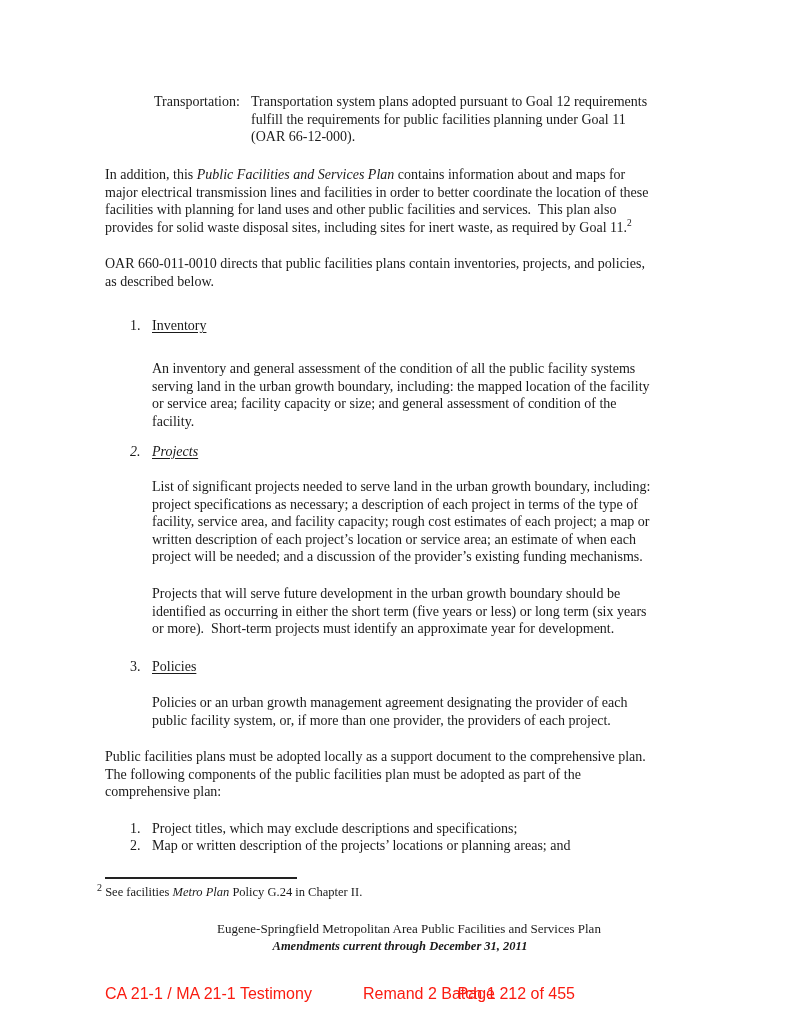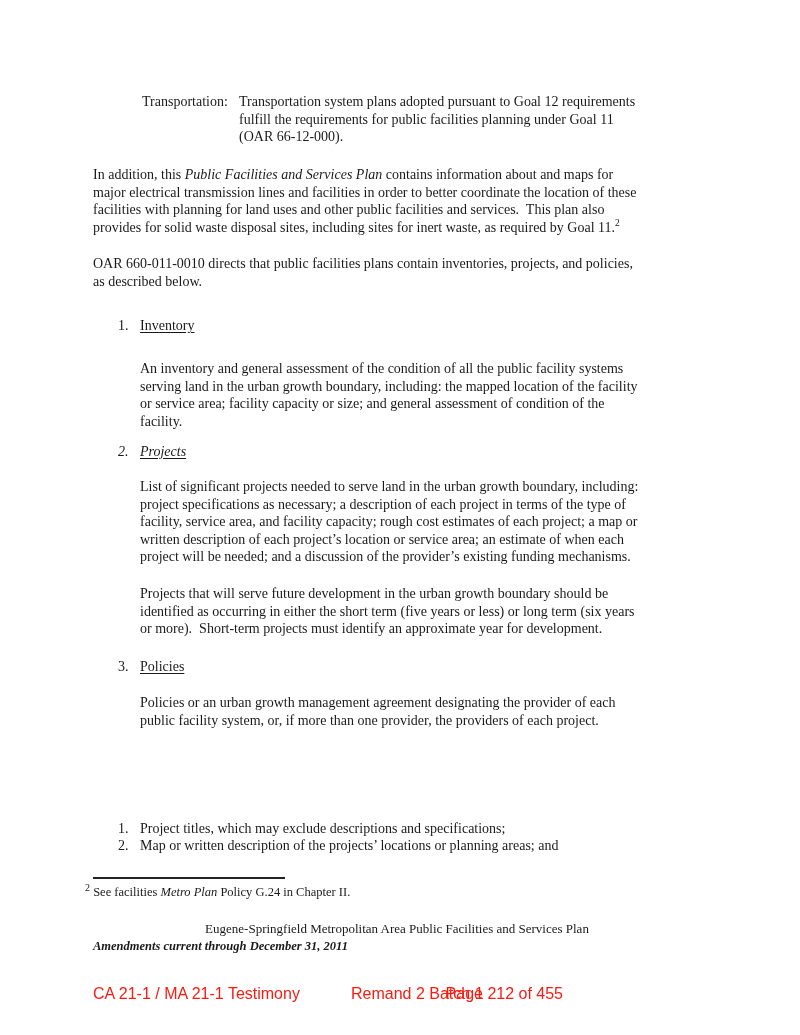--- a/index.html
+++ b/index.html
@@ -4,41 +4,42 @@
 <style>
   html, body { margin: 0; padding: 0; background: #ffffff; }
   #page {
     position: relative;
     width: 656px;
     height: 1035px;
     background: #ffffff;
     font-family: "Liberation Serif", serif;
     color: #1a1a1a;
     overflow: hidden;
+    margin-left: 12px;
   }
   .para {
     position: absolute;
     margin: 0;
     font-size: 14px;
     line-height: 17.5px;
     white-space: pre-wrap;
   }
   .transport { position: absolute; left: 142px; top: 93px; font-size: 14px; line-height: 17.5px; }
   .t-label { position: absolute; left: 0; top: 0; white-space: nowrap; }
   .t-desc { display: block; margin-left: 97px; width: 470px; white-space: pre-wrap; }
   .list-heading { position: absolute; left: 118px; font-size: 14px; line-height: 17.5px; }
   .num { display: inline-block; width: 22px; }
   .ltitle { text-decoration: underline; text-underline-offset: 2px; }
   .list-row { position: absolute; left: 118px; font-size: 14px; line-height: 17.5px; white-space: pre-wrap; }
   .fn-ref { font-size: 9.5px; vertical-align: super; line-height: 0; }
   .fn-rule { position: absolute; left: 93px; top: 877px; width: 192px; border-top: 2px solid #222222; }
   .footnote { position: absolute; left: 85px; top: 884px; font-size: 12.5px; line-height: 16px; white-space: pre-wrap; }
   .footnote sup { font-size: 10px; vertical-align: super; line-height: 0; }
   .footer-title { position: absolute; left: 102px; top: 921px; width: 590px; text-align: center; font-size: 13px; line-height: 16px; margin: 0; }
-  .footer-subtitle { position: absolute; left: 93px; top: 938px; width: 590px; text-align: left; font-size: 12.5px; line-height: 16px; font-style: italic; font-weight: bold; margin: 0; }
+  .footer-subtitle { position: absolute; left: 93px; top: 938px; width: 590px; text-align: center; font-size: 12.5px; line-height: 16px; font-style: italic; font-weight: bold; margin: 0; }
   .page-number { position: absolute; left: 93px; top: 951px; width: 610px; text-align: right; font-size: 14px; line-height: 17.5px; }
   .stamp { position: absolute; top: 985px; font-family: "Liberation Sans", sans-serif; font-size: 16px; line-height: 18px; white-space: nowrap; }
   .stamp-left { left: 93px; }
   .stamp-center { left: 351px; }
   .stamp-right { right: 93px; }
   i { font-style: italic; }
 </style>
 </head>
 <body>
 
@@ -72,20 +73,23 @@
   <p class="para" style="left:140px; top:478px; width:578px;">List of significant projects needed to serve land in the urban growth boundary, including:
 project specifications as necessary; a description of each project in terms of the type of
 facility, service area, and facility capacity; rough cost estimates of each project; a map or
 written description of each project’s location or service area; an estimate of when each
 project will be needed; and a discussion of the provider’s existing funding mechanisms.</p>
 
   <div class="list-heading" style="top:658px;"><span class="num">3.</span><span class="ltitle">Policies</span></div>
   <p class="para" style="left:140px; top:694px; width:578px;">Policies or an urban growth management agreement designating the provider of each
 public facility system, or, if more than one provider, the providers of each project.</p>
 
+  <p class="para" style="left:93px; top:748px; width:640px;">Public facilities plans must be adopted locally as a support document to the comprehensive plan.
+The following components of the public facilities plan must be adopted as part of the
+comprehensive plan:</p>
 
   <div class="list-row" style="top:820px;"><span class="num">1.</span><span>Project titles, which may exclude descriptions and specifications;</span></div>
   <div class="list-row" style="top:837px;"><span class="num">2.</span><span>Map or written description of the projects’ locations or planning areas; and</span></div>
 
   <div class="fn-rule"></div>
   <div class="footnote"><sup>2</sup><span> See facilities </span><i>Metro Plan</i><span> Policy G.24 in Chapter II.</span></div>
 
   <p class="footer-title">Eugene-Springfield Metropolitan Area Public Facilities and Services Plan</p>
   <p class="footer-subtitle">Amendments current through December 31, 2011</p>
   <div class="page-number">4</div>

